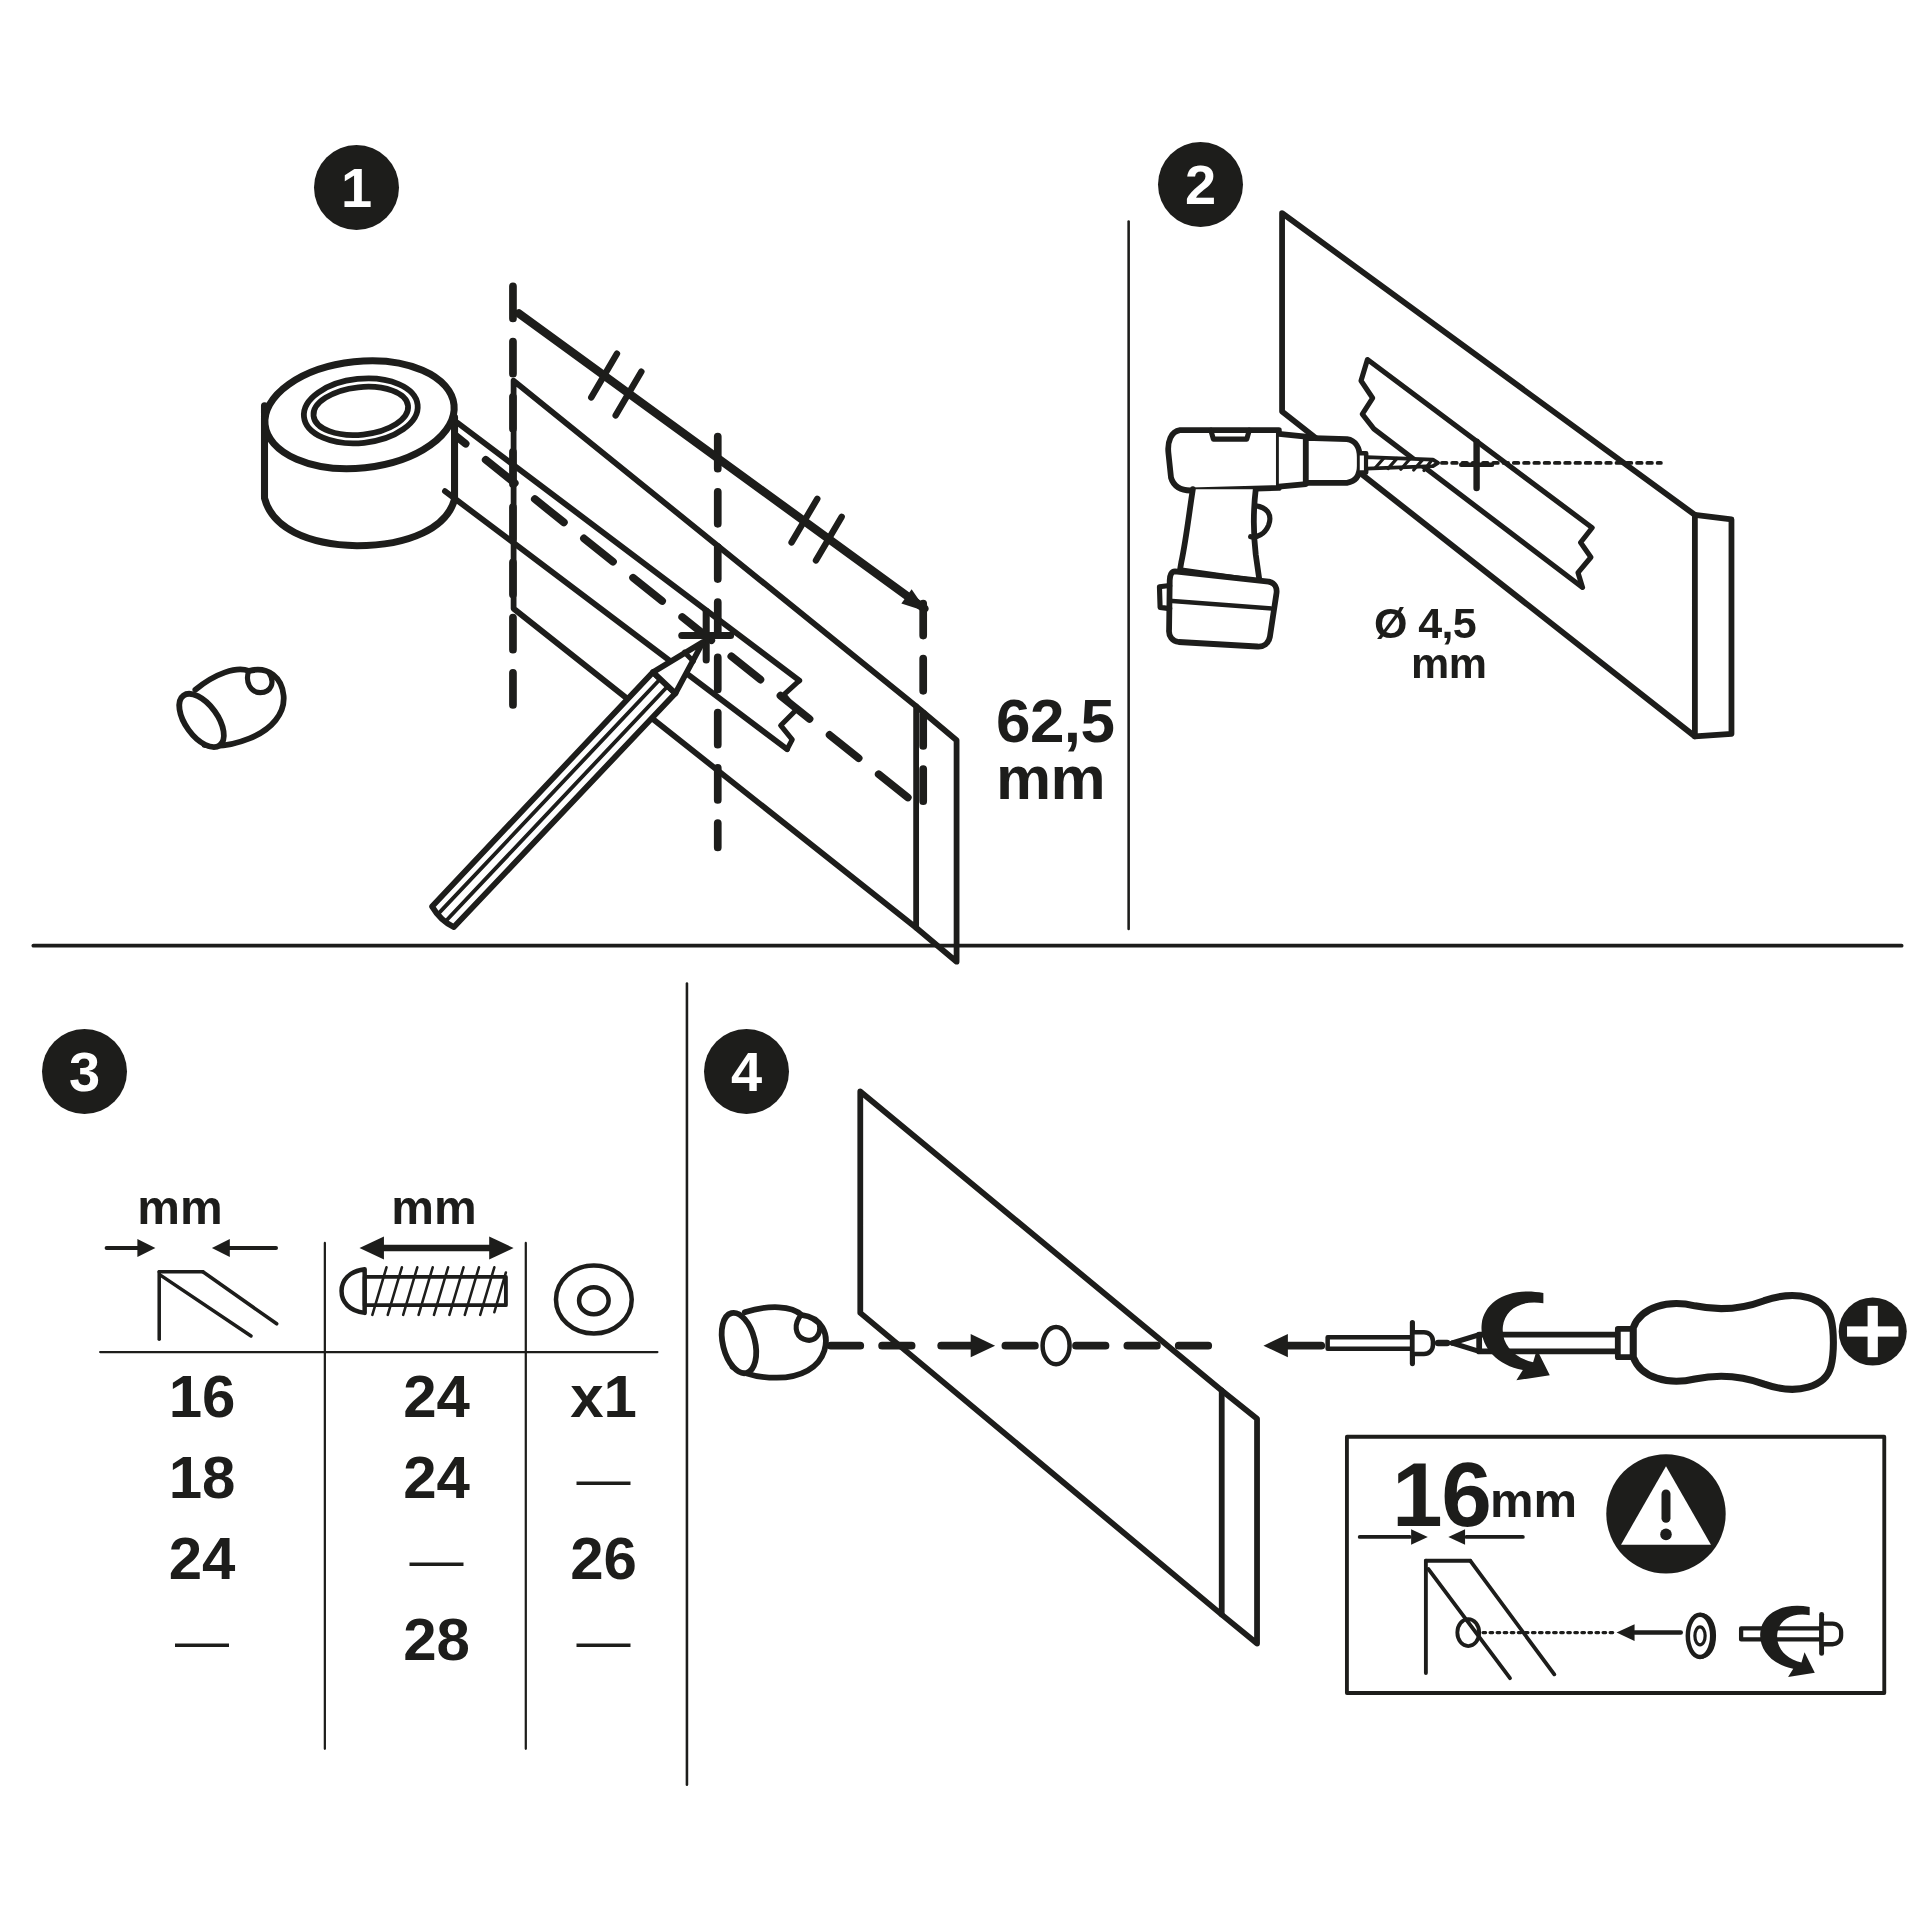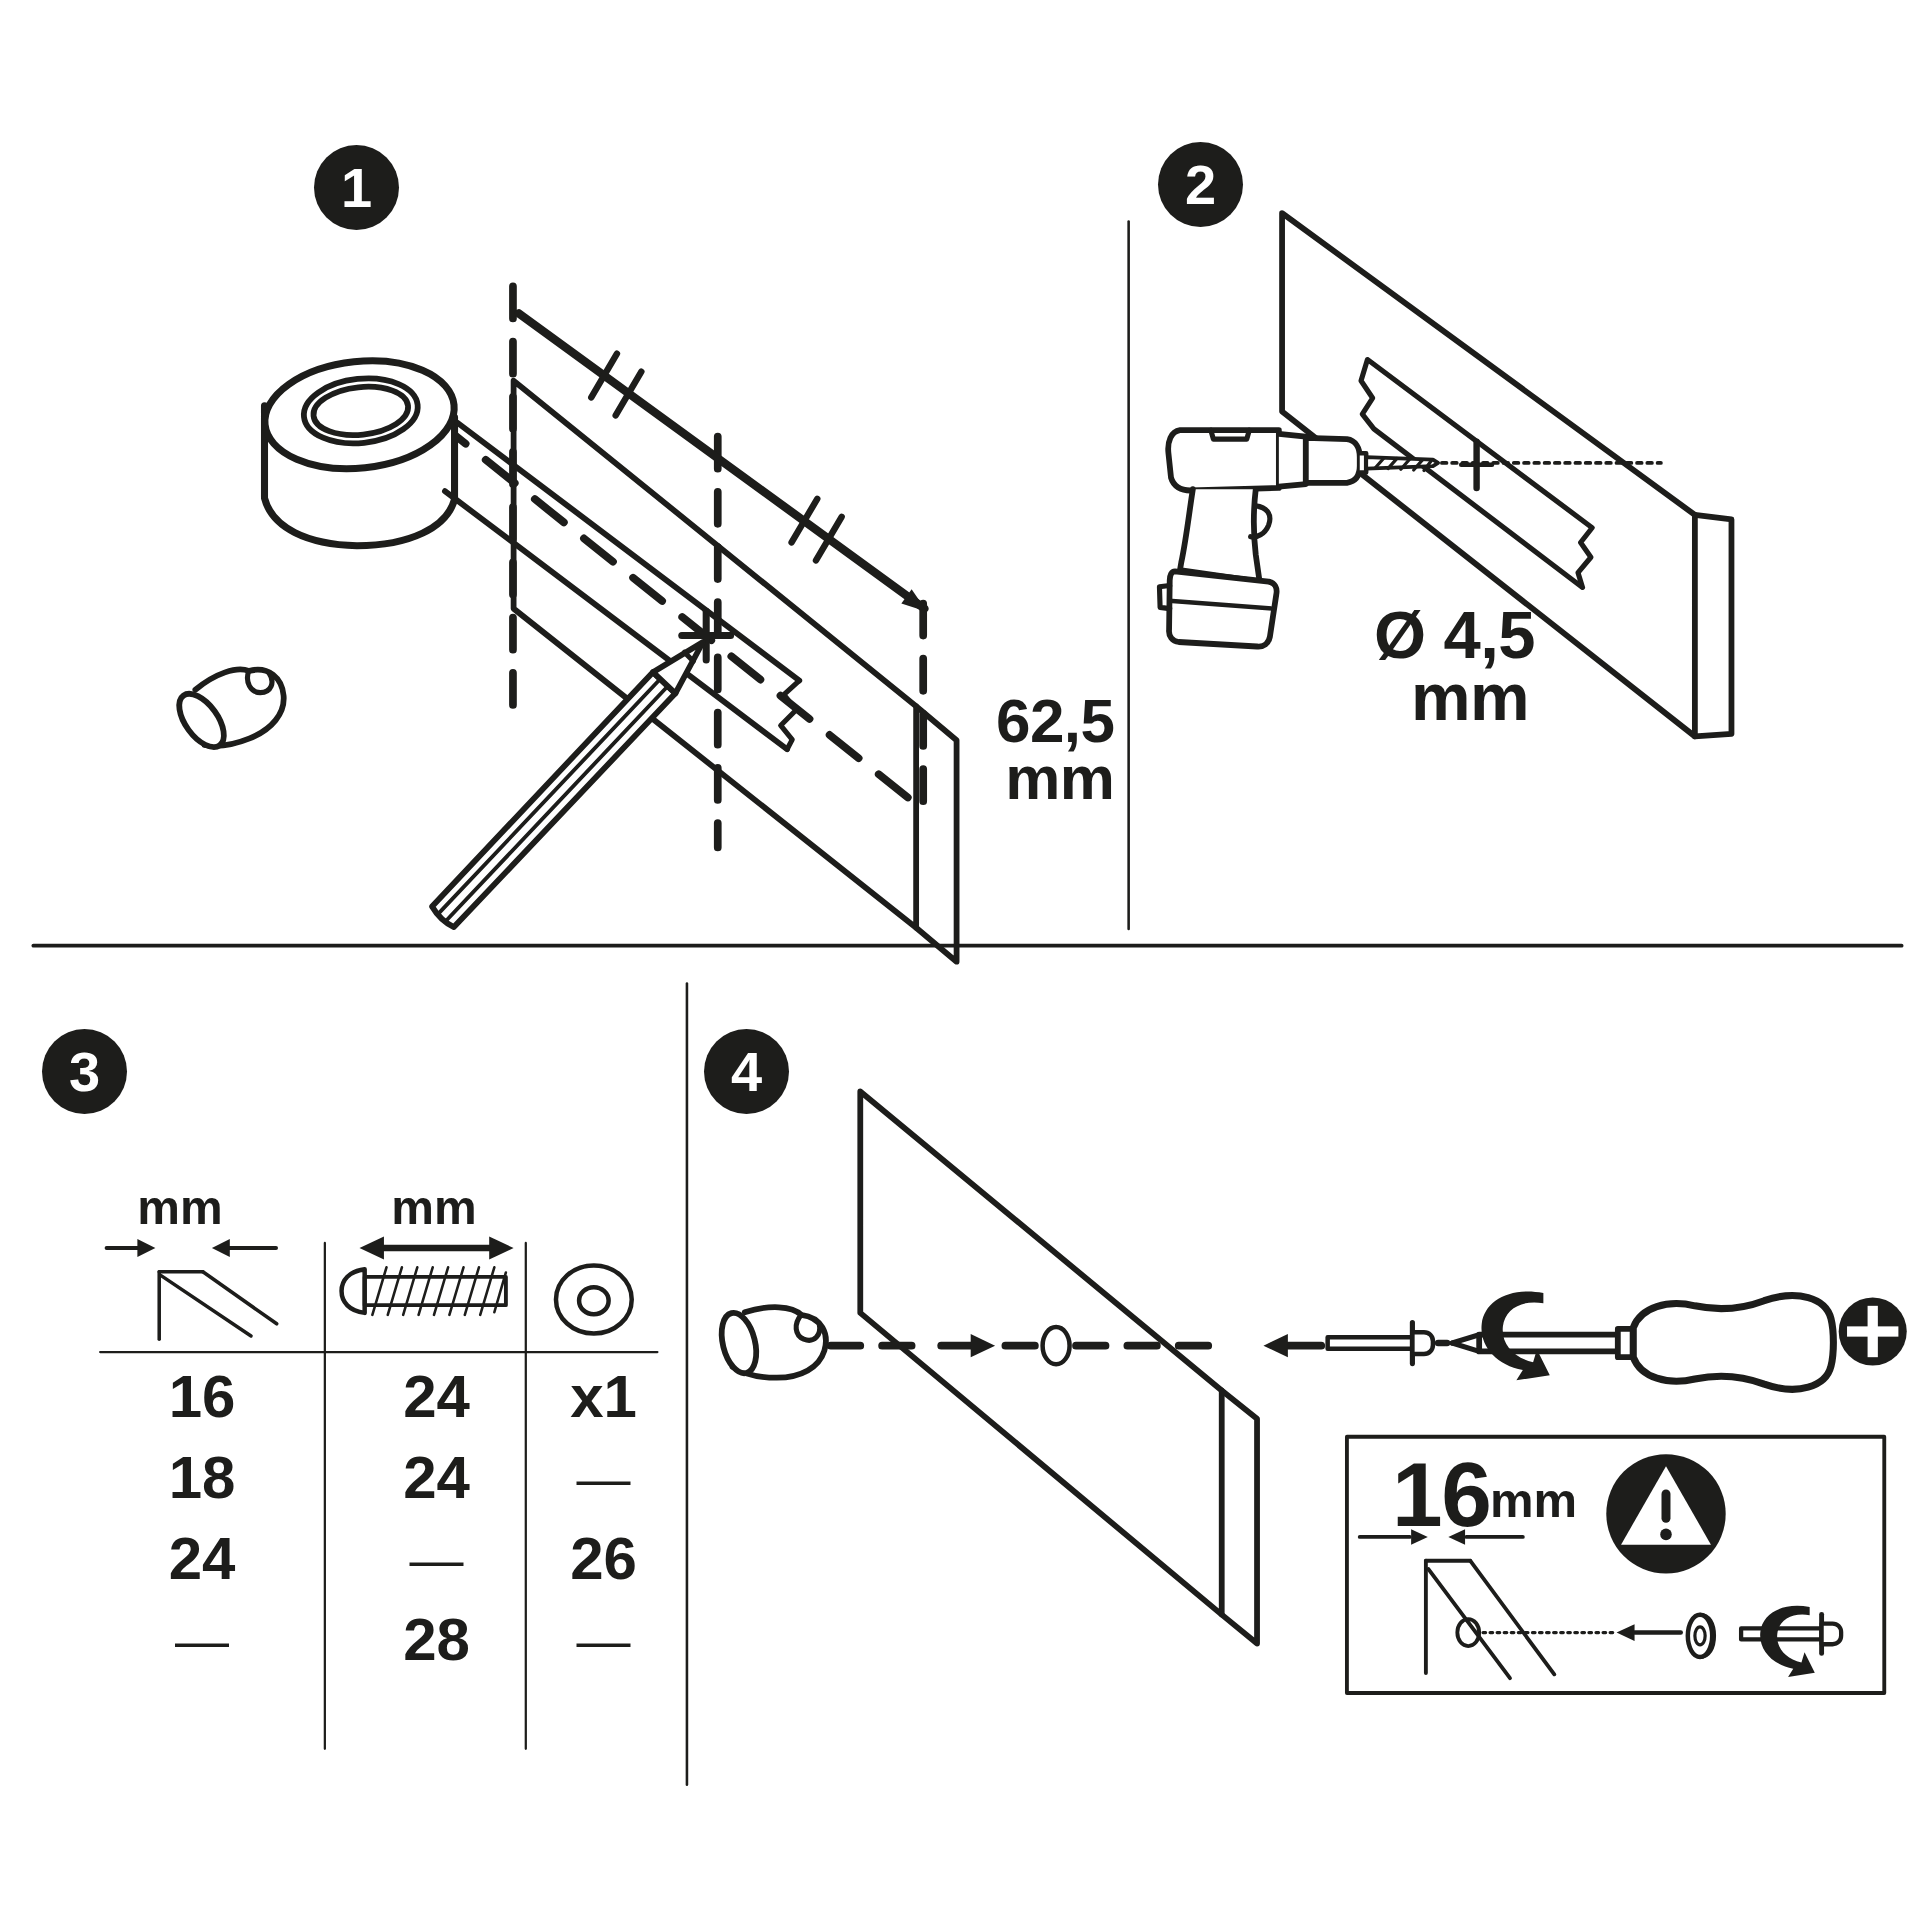--- a/index.html
+++ b/index.html
@@ -10,22 +10,22 @@
   }
   #artwork{position:absolute;left:0;top:0;width:1926px;height:1926px;}
   .badge{
     position:absolute;width:85px;height:85px;border-radius:50%;
     background:var(--ink);color:#ffffff;display:flex;align-items:center;justify-content:center;
     font-size:56px;font-weight:700;
   }
   .dim{position:absolute;font-weight:600;line-height:0.92;letter-spacing:-0.6px;}
   .dim .v{display:block;}
   .dim .u{display:block;}
-  .dim1{left:996px;top:692px;font-size:62px;text-align:right;}
-  .dim2{left:1374px;top:604px;font-size:67px;}
+  .dim1{left:996px;top:692px;font-size:62px;}
+  .dim2{left:1374px;top:604px;font-size:43px;}
   .dim2 .u{margin-left:37px;}
   .mm-label{position:absolute;top:1180px;width:128px;text-align:center;font-size:48px;font-weight:600;}
   .mm-col1{left:116px;}
   .mm-col2{left:370px;}
   #size-grid{
     position:absolute;left:64px;top:1356px;width:610px;
     display:grid;grid-template-columns:276px 193px 141px;grid-auto-rows:81px;
   }
   #size-grid .cell{
     display:flex;align-items:center;justify-content:center;

